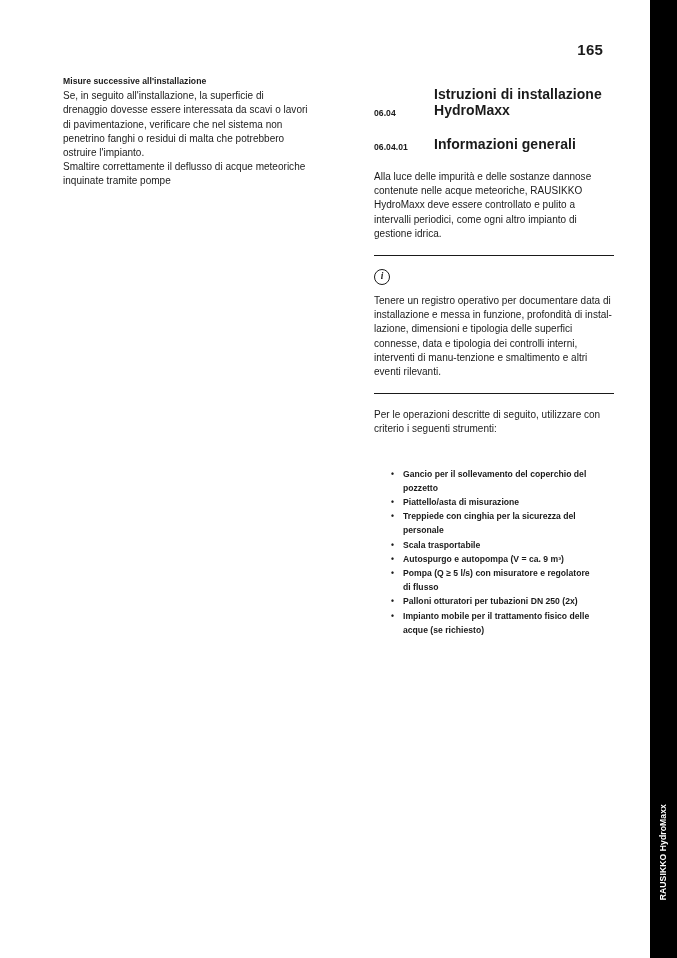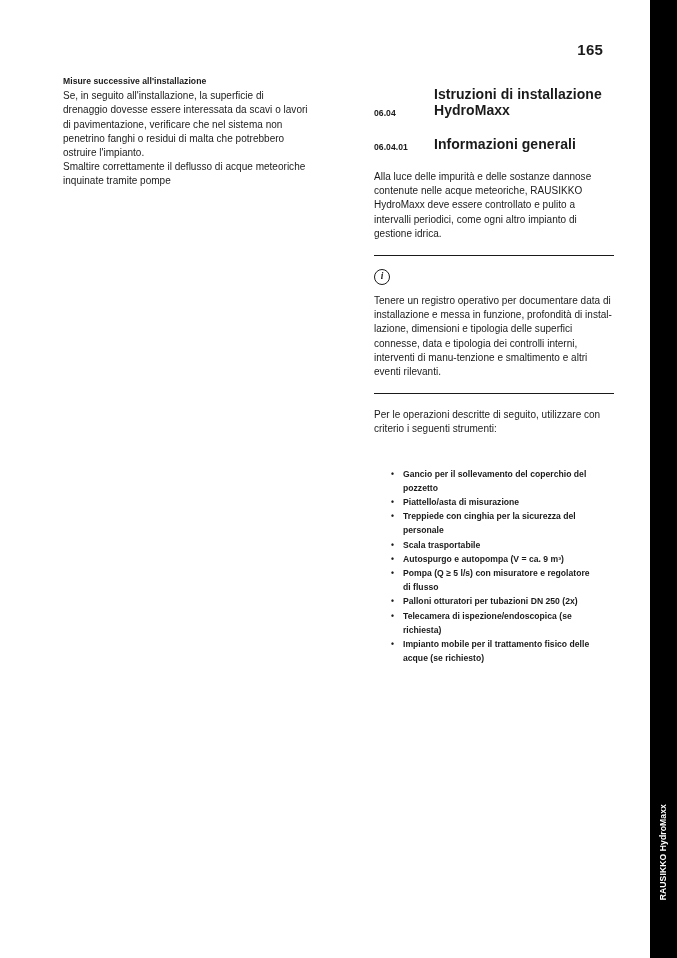--- a/index.html
+++ b/index.html
@@ -191,19 +191,18 @@
     <div class="gap-14"></div>
 
     <ul class="bullets">
       <li>Gancio per il sollevamento del coperchio del pozzetto</li>
       <li>Piattello/asta di misurazione</li>
       <li>Treppiede con cinghia per la sicurezza del personale</li>
       <li>Scala trasportabile</li>
       <li>Autospurgo e autopompa (V = ca. 9 m³)</li>
       <li>Pompa (Q ≥ 5 l/s) con misuratore e regolatore di flusso</li>
       <li>Palloni otturatori per tubazioni DN 250 (2x)</li>
-      <li>Telecamera di ispezione/endoscopica (se richiesta)</li>
       <li>Impianto mobile per il trattamento fisico delle acque (se richiesto)</li>
     </ul>
 
   </div>
 
 </div>
 
 </body></html>

